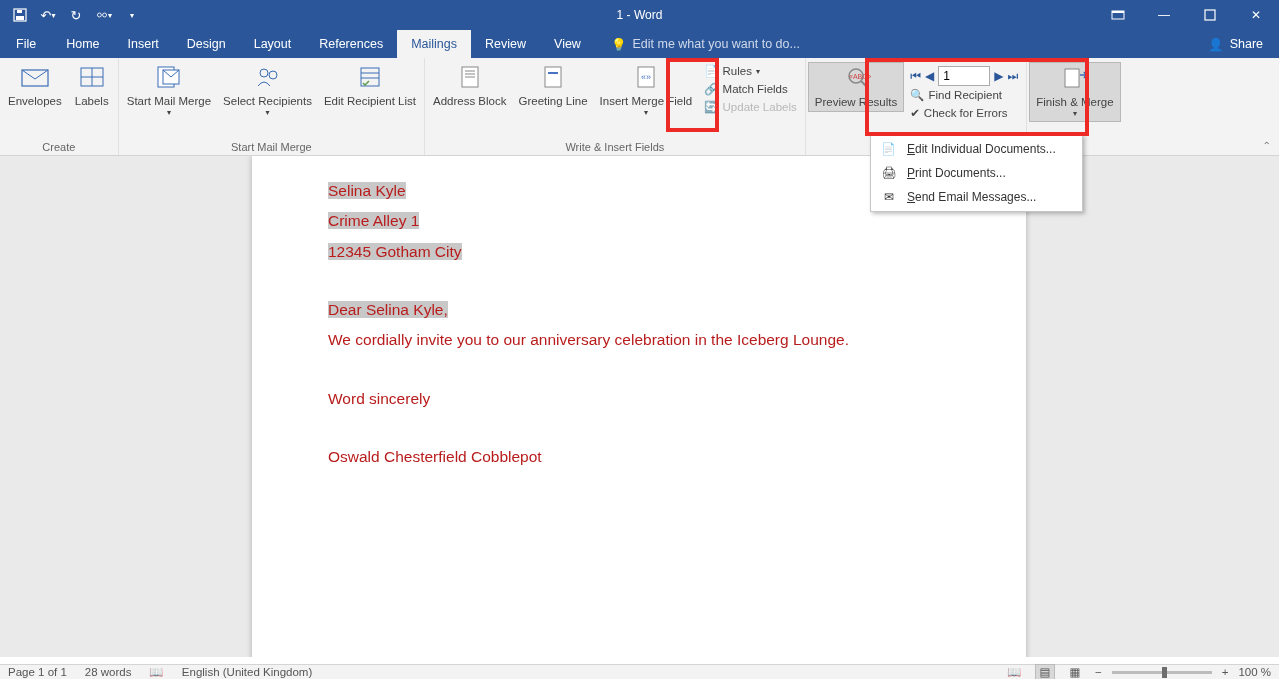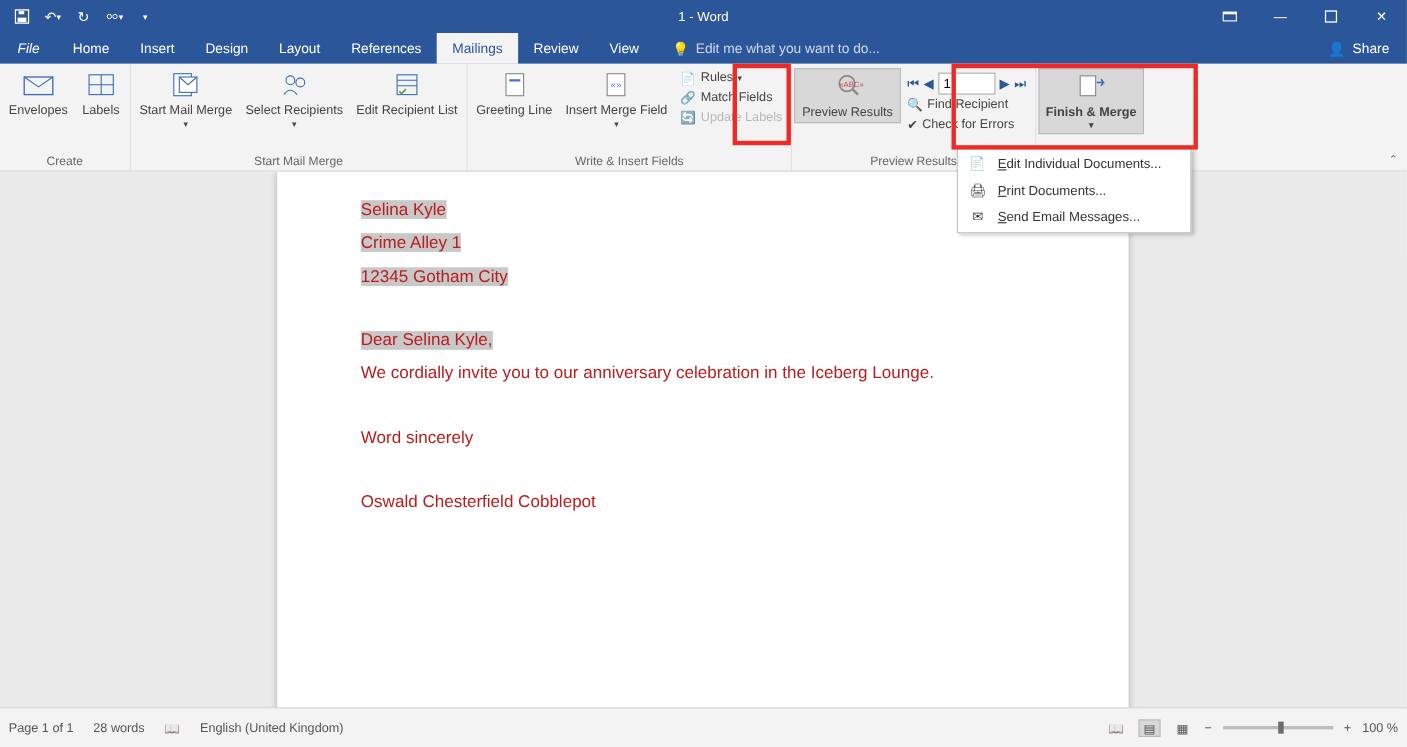--- a/index.html
+++ b/index.html
@@ -9,21 +9,21 @@
 .titlebar { background: #2b579a; height: 30px; display: flex; align-items: center; color: #fff; position: relative; }
 .qat { display: flex; align-items: center; gap: 12px; padding-left: 12px; }
 .qat-icon { width: 16px; height: 16px; display: flex; align-items: center; justify-content: center; font-size: 13px; cursor: pointer; }
 .title-text { position: absolute; left: 50%; transform: translateX(-50%); font-size: 12px; color: #fff; }
 .winctrls { margin-left: auto; display: flex; }
 .winctrls > div { width: 46px; height: 30px; display: flex; align-items: center; justify-content: center; cursor: pointer; font-size: 12px; }
 
 
 .tabstrip { background: #2b579a; height: 28px; display: flex; align-items: stretch; color: #fff; font-size: 12.5px; }
 .tab { padding: 0 14px; display: flex; align-items: center; cursor: pointer; }
-.tab.file { padding: 0 16px; font-style: italic; }
+.tab.file { padding: 0 16px; }
 .tab.active { background: #f3f3f3; color: #2b579a; }
 .tellme { display: flex; align-items: center; gap: 6px; padding-left: 16px; color: #d0d9ea; }
 .share { margin-left: auto; padding: 0 16px; display: flex; align-items: center; gap: 6px; }
 
 
 .ribbon { background: #f3f3f3; height: 98px; border-bottom: 1px solid #d4d4d4; display: flex; position: relative; }
 .group { border-right: 1px solid #e1e1e1; display: flex; flex-direction: column; align-items: center; padding: 4px 2px 0; }
 .group-row { display: flex; flex: 1; align-items: flex-start; }
 .group-label { font-size: 11px; color: #666; padding: 2px 0 2px; text-align: center; }
 .bigbtn { display: flex; flex-direction: column; align-items: center; padding: 2px 6px; cursor: pointer; text-align: center; font-size: 11.5px; color: #444; line-height: 1.25; min-width: 48px; }
@@ -48,21 +48,21 @@
 
 
 .docarea { position: absolute; left: 0; top: 156px; right: 0; bottom: 22px; background: #eaeaea; overflow: hidden; }
 .page { position: absolute; left: 252px; top: 0; width: 774px; min-height: 900px; background: #fff; box-shadow: 0 0 6px rgba(0,0,0,0.25); }
 .page-content { padding: 22px 76px; font-size: 15.5px; color: #b91c1c; line-height: 1.7; }
 .hl { background: #c8c8c8; }
 .para { margin-bottom: 4px; }
 .spacer { height: 28px; }
 
 
-.statusbar { position: absolute; left: 0; right: 0; bottom: 0; height: 36px; background: #f3f3f3; border-top: 1px solid #d4d4d4; display: flex; align-items: center; font-size: 11.5px; color: #555; padding: 0 8px; gap: 18px; }
+.statusbar { position: absolute; left: 0; right: 0; bottom: 0; height: 15px; background: #f3f3f3; border-top: 1px solid #d4d4d4; display: flex; align-items: center; font-size: 11.5px; color: #555; padding: 0 8px; gap: 18px; }
 .statusbar .right { margin-left: auto; display: flex; align-items: center; gap: 10px; }
 .zoom-slider { width: 100px; height: 3px; background: #bcbcbc; position: relative; }
 .zoom-slider::after { content: ""; position: absolute; left: 50%; top: -4px; width: 5px; height: 11px; background: #6d6d6d; }
 .viewbtn { width: 20px; height: 16px; border: 1px solid transparent; cursor: pointer; display:flex; align-items:center; justify-content:center; }
 .viewbtn.on { background: #d8d8d8; border-color: #bcbcbc; }
 
 
 .caret { font-size: 8px; vertical-align: middle; }
 </style>
 </head>
@@ -185,20 +185,30 @@
       </div>
     </div>
     <div class="group-label">Start Mail Merge</div>
   </div>
 
   <div class="group">
     <div class="group-row">
       <div class="bigbtn">
         <svg width="30" height="26">
             <rect x="7" y="3" width="16" height="20" fill="#fff" stroke="#888"></rect>
+            <line x1="10" y1="7" x2="20" y2="7" stroke="#888"></line>
+            <line x1="10" y1="10" x2="20" y2="10" stroke="#888"></line>
+            <line x1="10" y1="13" x2="20" y2="13" stroke="#888"></line>
+          </svg>
+        <span>Address
+Block</span>
+      </div>
+      <div class="bigbtn">
+        <svg width="30" height="26">
+            <rect x="7" y="3" width="16" height="20" fill="#fff" stroke="#888"></rect>
             <line x1="10" y1="9" x2="20" y2="9" stroke="#4a72c4" stroke-width="2"></line>
           </svg>
         <span>Greeting
 Line</span>
       </div>
       <div class="bigbtn">
         <svg width="30" height="26">
             <rect x="7" y="3" width="16" height="20" fill="#fff" stroke="#888"></rect>
             <text x="10" y="16" font-size="9" fill="#4a72c4">«»</text>
           </svg>
@@ -252,21 +262,21 @@
           <div class="smallbtn">
             <span>✔</span>
             <span>Check for Errors</span>
           </div>
         </div>
       </div>
     </div>
     <div class="group-label">Preview Results</div>
   </div>
 
-  <div class="group" style="border-right:none;font-weight:bold;">
+  <div class="group" style="border-right:none;">
     <div class="group-row">
       <div class="bigbtn sel" style="background:#d8d8d8;border:1px solid #b8b8b8;">
         <svg width="30" height="26">
             <rect x="5" y="4" width="14" height="18" fill="#fff" stroke="#888"></rect>
             <path d="M20 10 l6 0 l-2 -3 M26 10 l-2 3" fill="none" stroke="#3a6db5" stroke-width="1.5"></path>
           </svg>
         <span>Finish &amp;
 Merge</span>
           <span class="caret">▾</span>
       </div>

